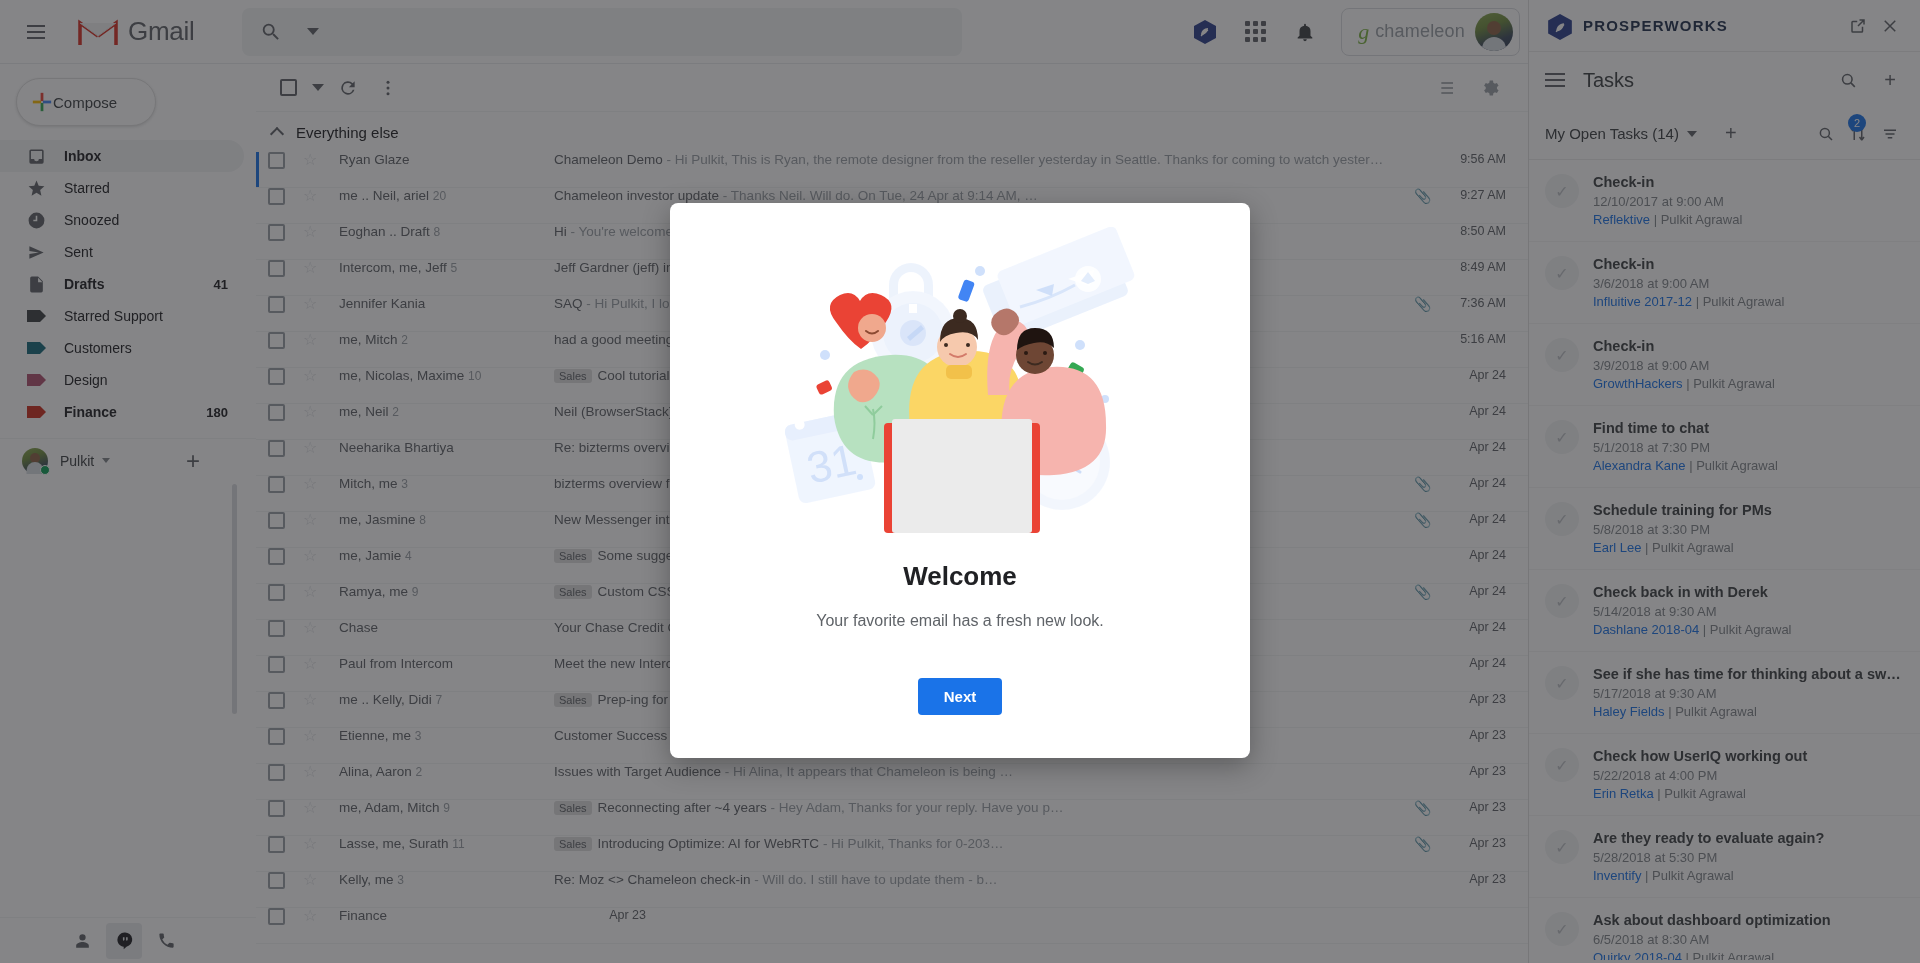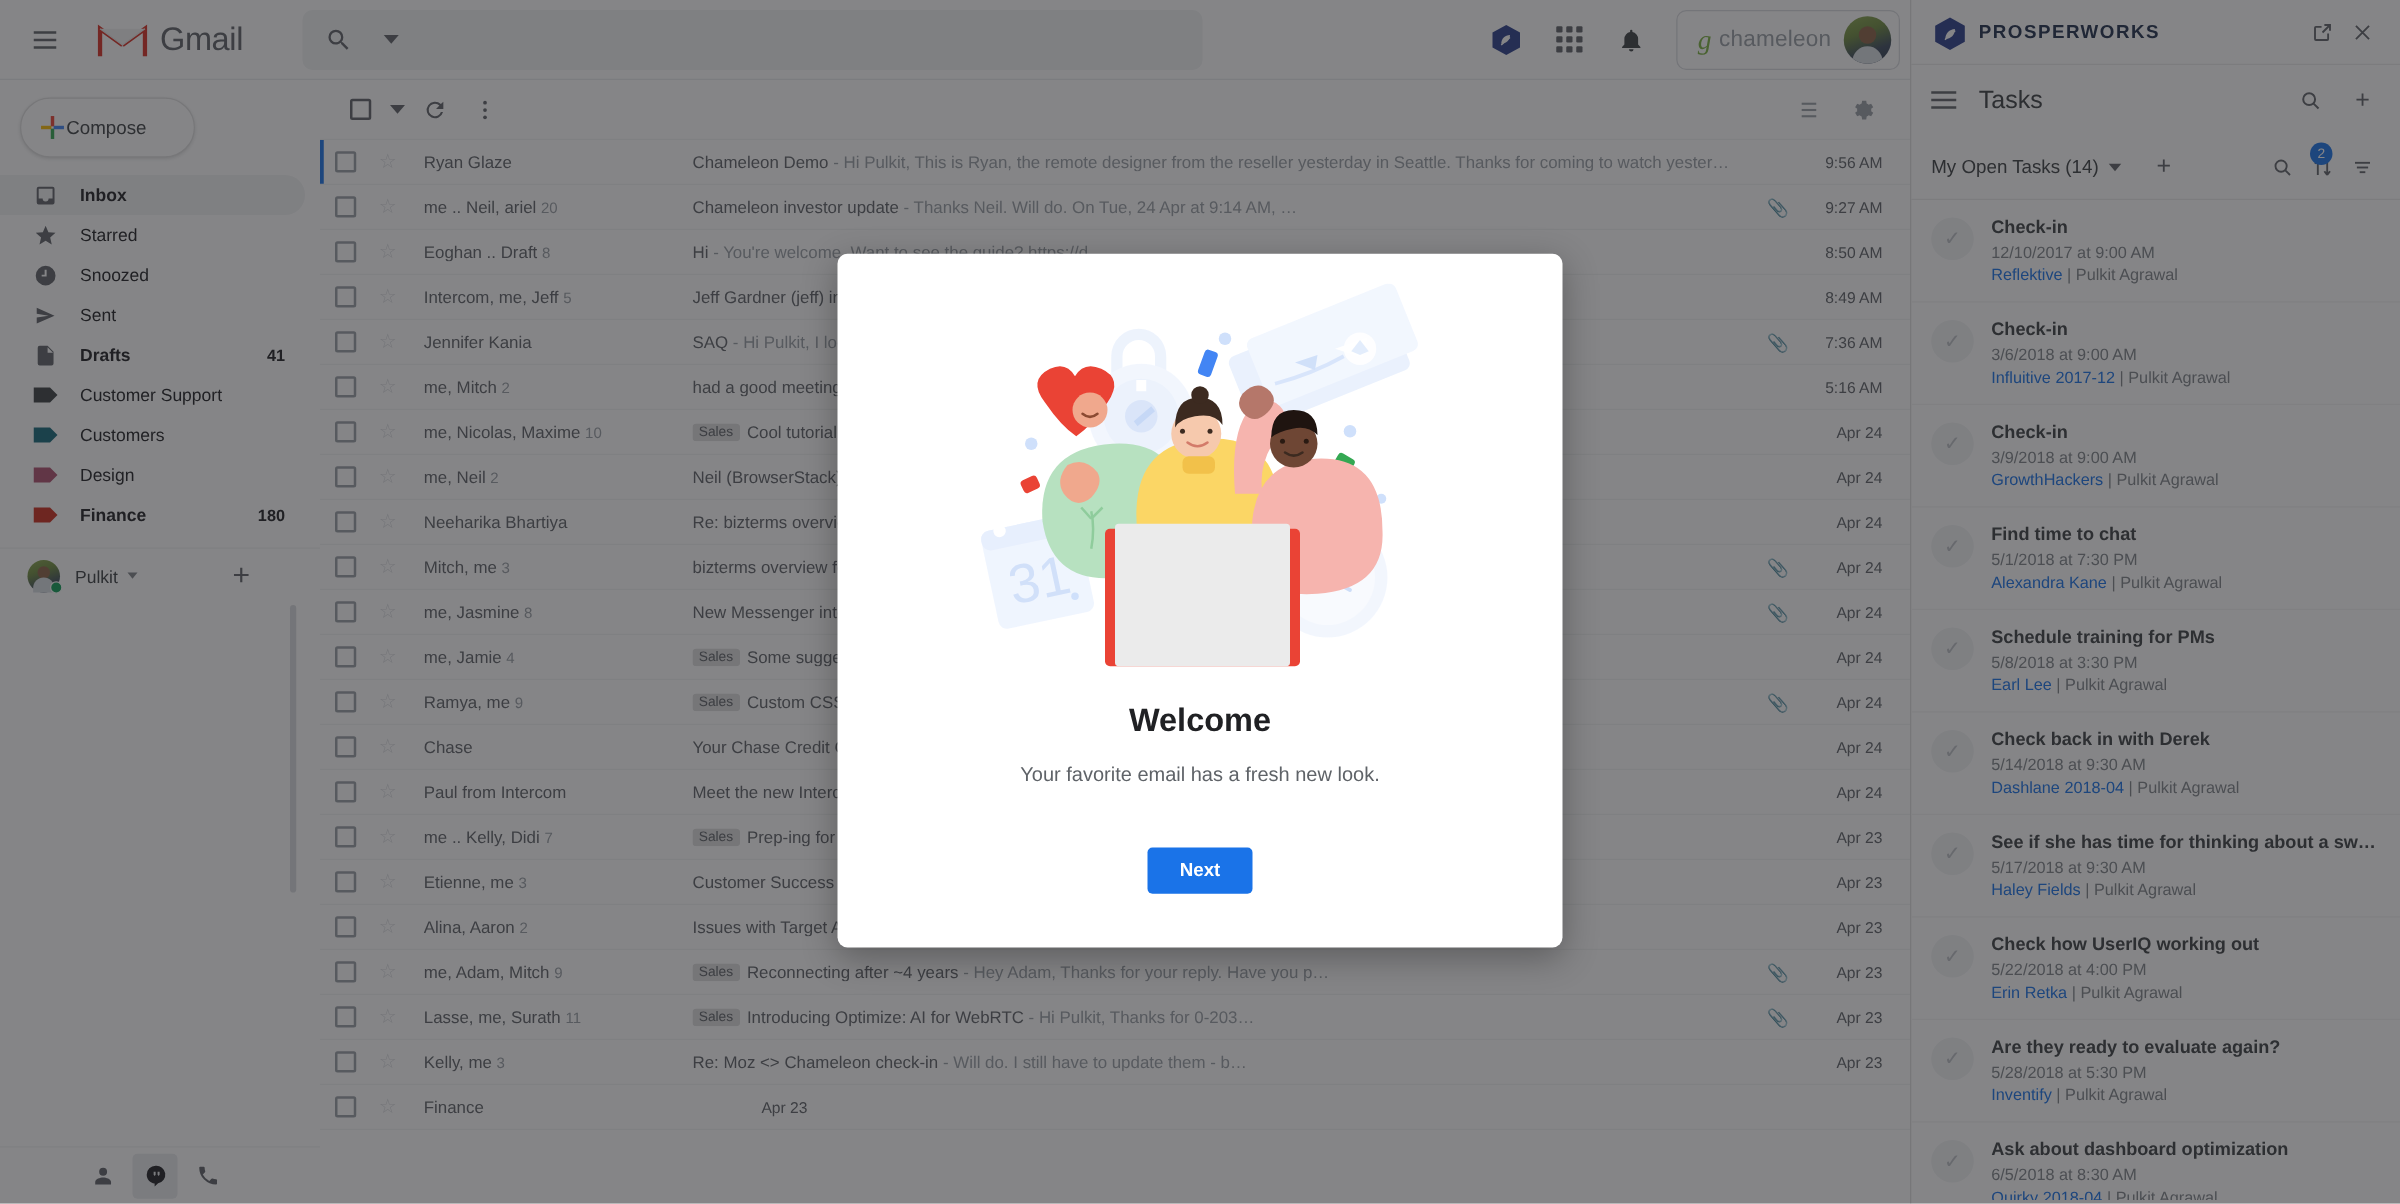--- a/index.html
+++ b/index.html
@@ -134,21 +134,21 @@
   .tb-btn { width: 40px; height:40px; display:flex;align-items:center;justify-content:center;
     border-radius:50%; cursor:pointer; }
   .sq { width: 17px; height: 17px; border: 2px solid #5f6368; border-radius: 2px; }
   .tb-right { margin-left:auto; display:flex; align-items:center; padding-right: 18px; gap: 2px; }
 
   .sec-head { height: 40px; display:flex; align-items:center; padding-left: 16px; gap: 14px; }
   .chev-up { width: 10px; height:10px; border-left:2px solid #5f6368; border-top: 2px solid #5f6368;
     transform: rotate(45deg); margin-top: 4px; }
   .sec-title { font-size: 15px; color: #202124; }
 
-  .mrow { display:flex; align-items:center; height: 36px; border-bottom: 1px solid #f1f3f4;
+  .mrow { display:flex; height: 36px; border-bottom: 1px solid #f1f3f4;
     cursor:pointer; position: relative; padding-left: 12px; font-size: 13.5px; }
   .mrow.first::before { content:""; position:absolute; left:0; top:0; bottom:0; width: 3px; background:#1a73e8;}
   .mcheck { width: 17px; height: 17px; border: 2px solid #9aa0a6; border-radius: 2px; margin-right: 18px;
     flex:none; }
   .mstar { width: 20px; margin-right: 16px; color: #dadce0; font-size: 16px; flex: none; line-height: 1;}
   .msender { width: 215px; color: #5f6368; overflow:hidden; white-space:nowrap; text-overflow:ellipsis;
     flex:none; }
   .msender .cnt { color: #9aa0a6; font-size: 12px; }
   .msubject { flex: 1; overflow:hidden; white-space:nowrap; color:#5f6368; padding-right: 10px; }
   .msubject .snip { color: #9aa0a6; }
@@ -333,21 +333,21 @@
               <path d="M14 2H6a2 2 0 0 0-2 2v16a2 2 0 0 0 2 2h12a2 2 0 0 0 2-2V8zm0 7V3.5L19.5 9z"></path>
             </svg>
           </span>
           <span class="nav-label">Drafts</span>
           <span class="nav-count">41</span>
         </div>
         <div class="nav-item">
           <span class="nav-ico">
             <span class="tag" style="color:#3c4043"></span>
           </span>
-          <span class="nav-label">Customer Support</span>
+          <span class="nav-label">Starred Support</span>
         </div>
         <div class="nav-item">
           <span class="nav-ico">
             <span class="tag" style="color:#16697a"></span>
           </span>
           <span class="nav-label">Customers</span>
         </div>
         <div class="nav-item">
           <span class="nav-ico">
             <span class="tag" style="color:#b05070"></span>
@@ -424,20 +424,24 @@
             </svg>
         </span>
         <span class="tb-btn">
           <svg width="20" height="20" viewBox="0 0 24 24" fill="#9aa0a6">
               <path d="M12 8a4 4 0 1 0 4 4 4 4 0 0 0-4-4zm8.4 4a6.9 6.9 0 0 0-.1-1.1l2-1.6-2-3.4-2.4 1a7 7 0 0 0-1.9-1.1L15.6 3h-4l-.4 2.8a7 7 0 0 0-1.9 1.1l-2.4-1-2 3.4 2 1.6a7.6 7.6 0 0 0 0 2.2l-2 1.6 2 3.4 2.4-1a7 7 0 0 0 1.9 1.1l.4 2.8h4l.4-2.8a7 7 0 0 0 1.9-1.1l2.4 1 2-3.4-2-1.6a6.9 6.9 0 0 0 .1-1.1z"></path>
             </svg>
         </span>
       </span>
     </div>
 
+    <div class="sec-head">
+      <span class="chev-up"></span>
+      <span class="sec-title">Everything else</span>
+    </div>
 
     <div id="mailrows">
         <div class="mrow first">
           <span class="mcheck"></span>
           <span class="mstar">☆</span>
           <span class="msender"><span>Ryan Glaze</span></span>
           <span class="msubject"><span>Chameleon Demo</span><span class="snip"> - Hi Pulkit, This is Ryan, the remote designer from the reseller yesterday in Seattle. Thanks for coming to watch yester…</span></span>
           <span class="mclip"></span>
           <span class="mdate">9:56 AM</span>
         </div>

